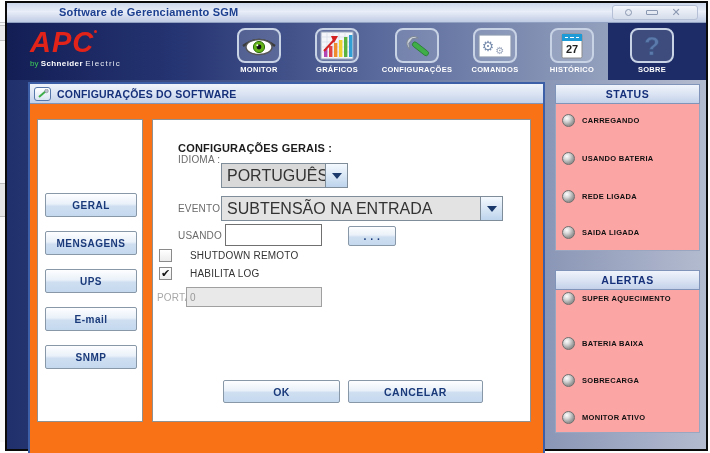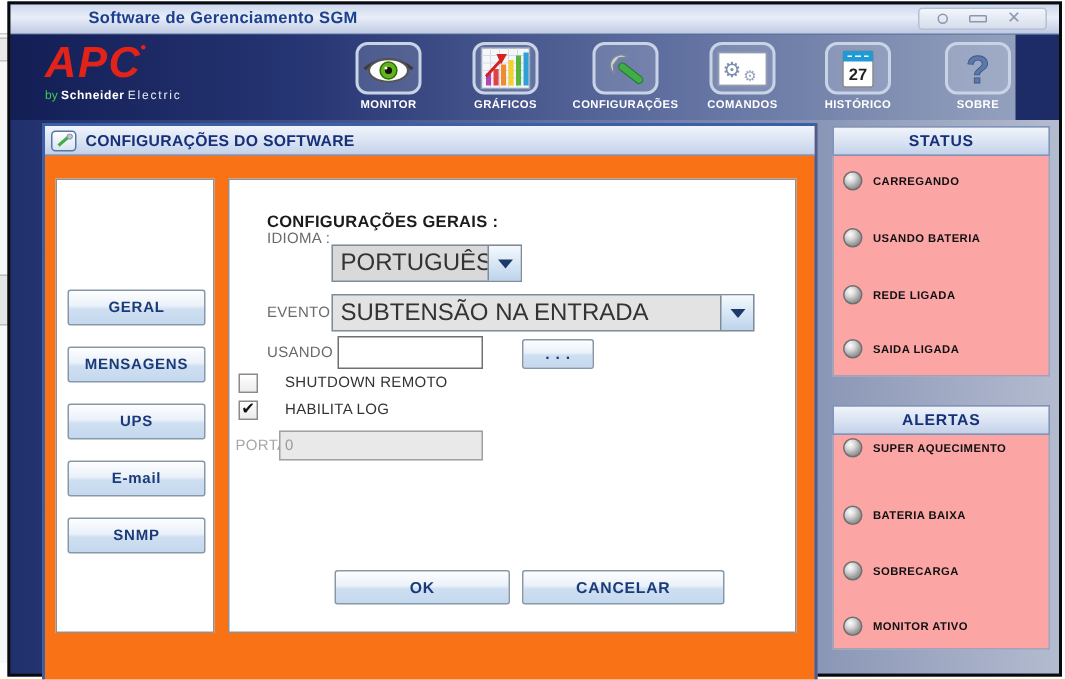--- a/index.html
+++ b/index.html
@@ -20,21 +20,21 @@
     border-bottom:1px solid #8fa0c0; }
   .titlebar .title { position:absolute; left:52px; top:3px; font-size:11px; font-weight:bold; color:#1c3f8f; letter-spacing:0.2px; }
   .win-controls { position:absolute; left:605px; top:2px; width:86px; height:15px; display:flex; align-items:center; gap:6px;
     background:linear-gradient(180deg,#f3f6fb,#d6ddeb); border:1px solid #b5c0d6; border-radius:3px; padding:0 6px; }
   .wc-btn { flex:0 0 auto; display:flex; align-items:center; justify-content:center; width:18px; height:11px; cursor:pointer; }
   .wc-circle { width:7px; height:7px; border:1.5px solid #8a97b0; border-radius:50%; }
   .wc-bar { width:12px; height:5px; border:1.5px solid #8a97b0; border-radius:1px; }
   .wc-x { font-size:11px; font-weight:bold; color:#8a97b0; line-height:1; }
 
   
-  .header { position:absolute; left:0; top:20px; width:670px; height:57px;
+  .header { position:absolute; left:0; top:20px; width:601px; height:57px;
     background:linear-gradient(90deg,#131e55 0%,#253472 28%,#5a6a9c 62%,#93a0bd 100%); }
   .logo { position:absolute; left:23px; top:4px; width:130px; }
   .logo-apc { font-size:29px; font-weight:bold; font-style:italic; color:#e2231a; letter-spacing:1px; line-height:30px; }
   .logo-dot { display:inline-block; width:3px; height:3px; background:#e2231a; border-radius:50%; vertical-align:top; margin-top:3px; }
   .logo-sub { font-size:8px; color:#ffffff; margin-top:2px; white-space:nowrap; }
   .logo-sub .by { color:#3dcd58; font-weight:normal; }
   .logo-sub .name { font-weight:bold; letter-spacing:0.4px; }
   .logo-sub .tail { letter-spacing:1.2px; color:#e8ecf4; }
 
   .nav-btn { position:absolute; top:5px; width:44px; height:35px; border:2px solid #c9d3e6; border-radius:8px;

